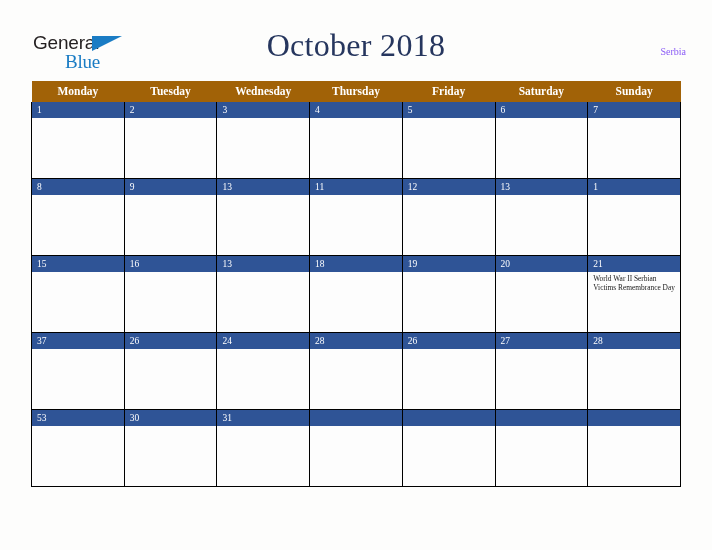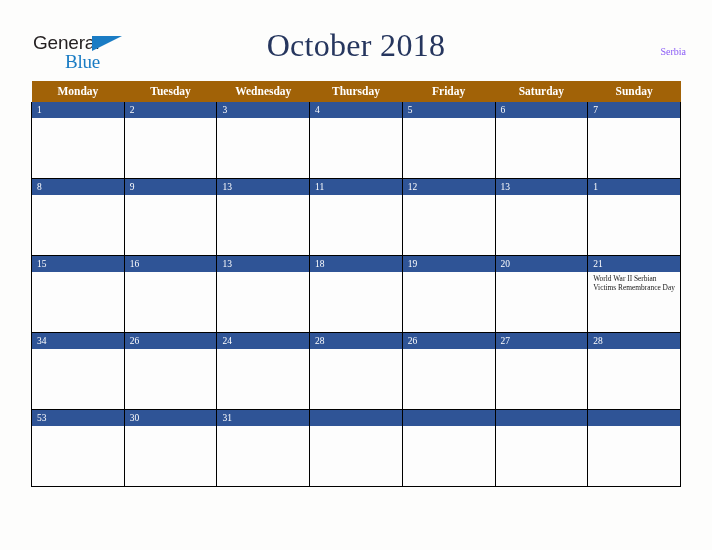--- a/index.html
+++ b/index.html
@@ -257,21 +257,21 @@
         </td>
         <td>
           <div class="daybar">21</div>
           <div class="cellbody">
             <div class="event">World War II Serbian Victims Remembrance Day</div>
           </div>
         </td>
       </tr>
       <tr class="week">
         <td>
-          <div class="daybar">34</div>
+          <div class="daybar">37</div>
           <div class="cellbody"></div>
         </td>
         <td>
           <div class="daybar">26</div>
           <div class="cellbody"></div>
         </td>
         <td>
           <div class="daybar">24</div>
           <div class="cellbody"></div>
         </td>

